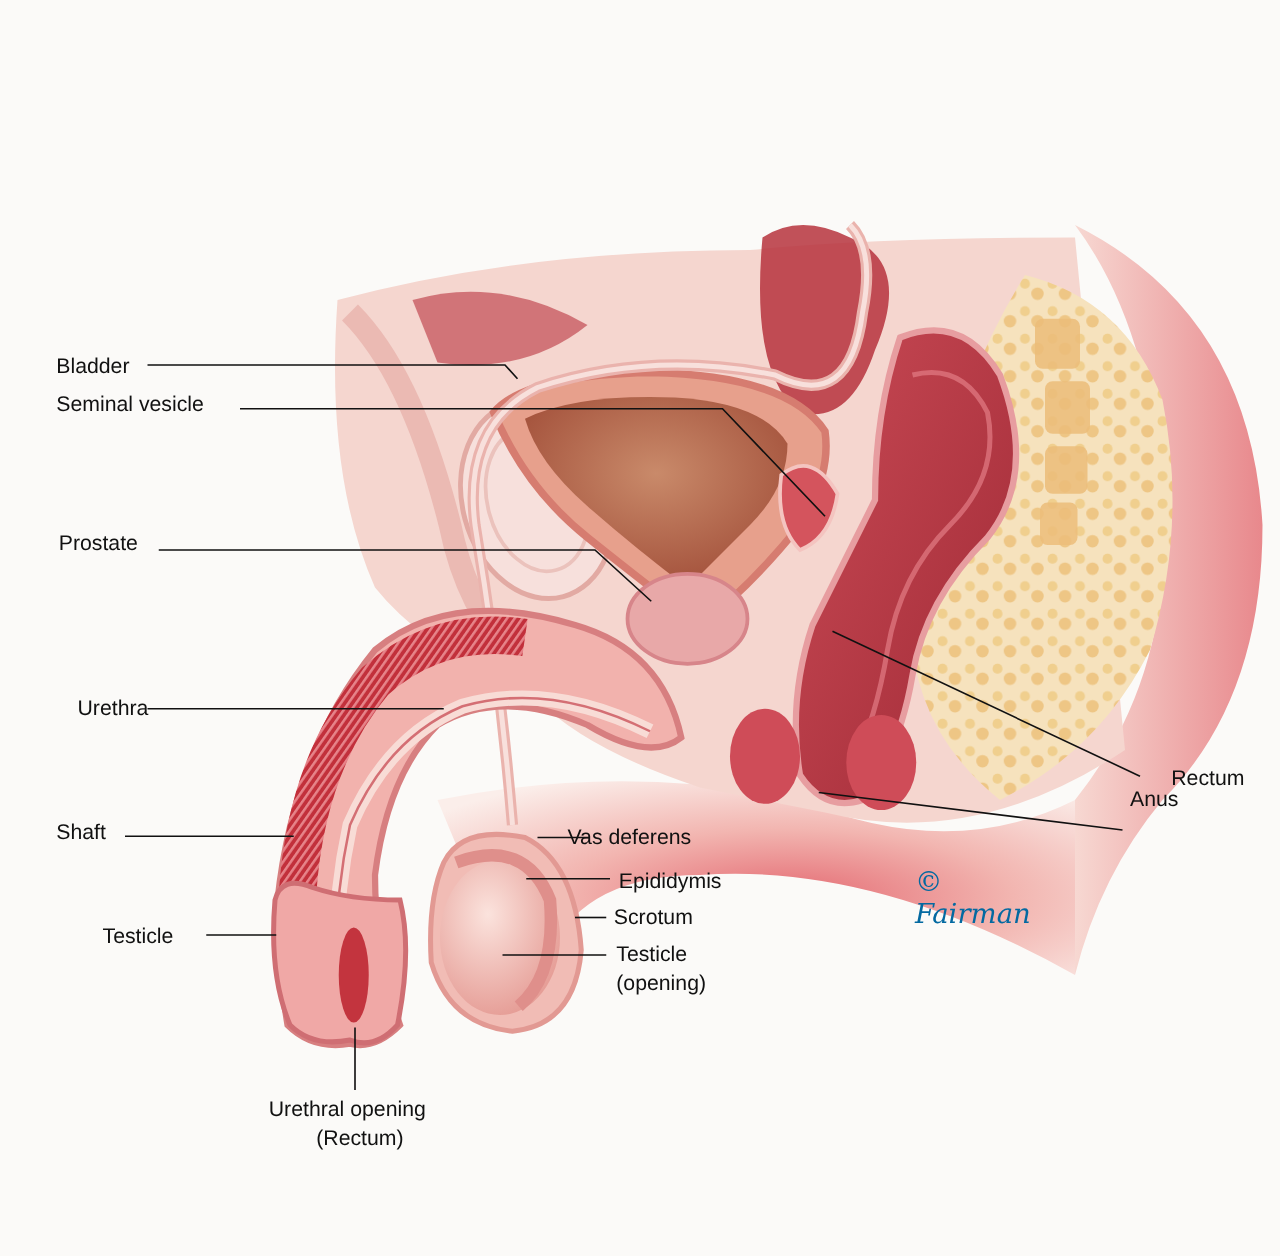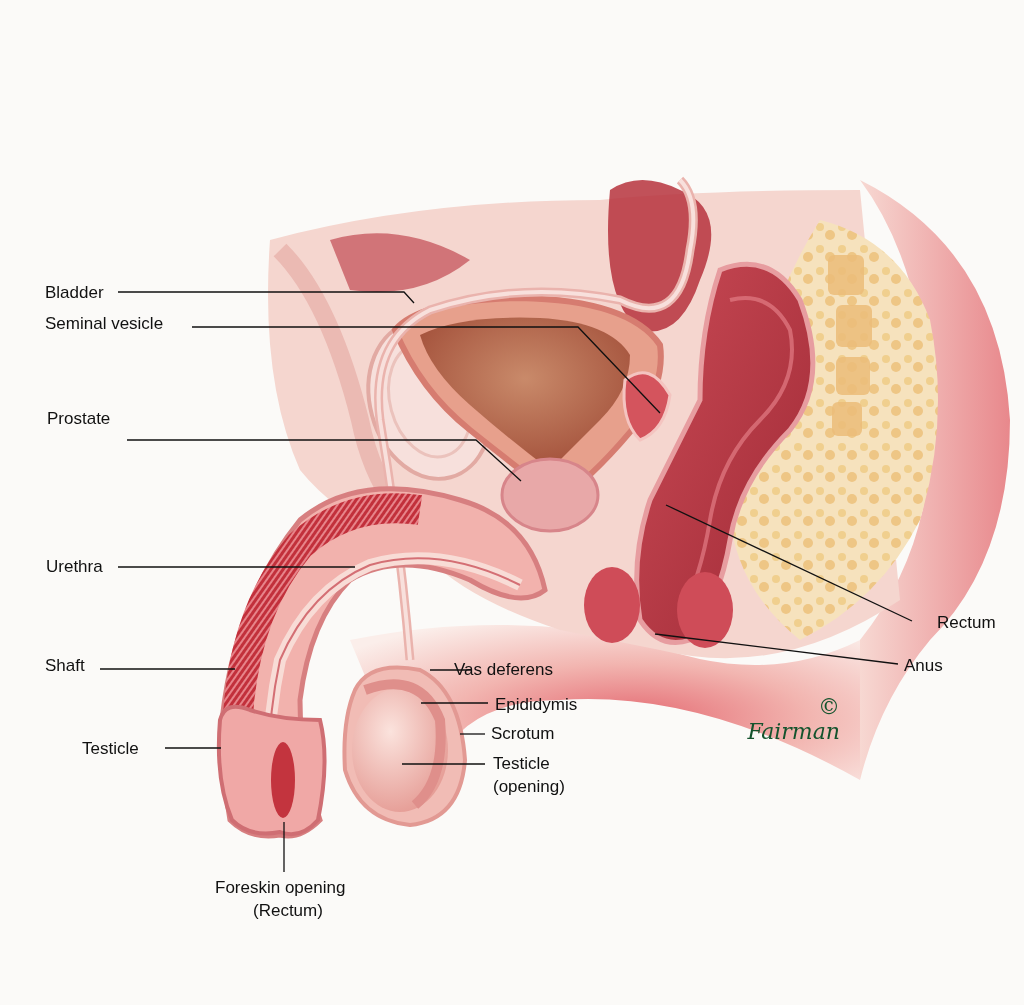--- a/index.html
+++ b/index.html
@@ -1,20 +1,20 @@
 <!DOCTYPE html>
 <html><head>
 <meta charset="utf-8">
 <style>
   html, body { margin: 0; padding: 0; background: #fbfaf8; }
   body { width: 1024px; height: 1005px; position: relative; overflow: hidden;
          font-family: "Liberation Sans", "DejaVu Sans", sans-serif; }
   #stage { position: absolute; left: 0; top: 0; width: 840px; height: 1005px; }
   .label { position: absolute; font-size: 17px; color: #111; line-height: 20px; white-space: nowrap; }
-  .sig { position: absolute; font-family: "DejaVu Serif", serif; font-style: italic; color: #14532d; font-size: 22px; text-align: right; }
+  .sig { position: absolute; font-family: "DejaVu Serif", serif; font-style: italic; color: #0369a1; font-size: 22px; }
 </style>
 </head>
 <body>
 
 <div id="stage">
   <svg width="1024" height="1005" viewBox="0 0 1024 1005" xmlns="http://www.w3.org/2000/svg">
     <defs>
       <radialGradient id="gSkin" cx="0.55" cy="0.6" r="0.7">
         <stop offset="0" stop-color="#e46a72"></stop>
         <stop offset="0.5" stop-color="#f2b5b0"></stop>
@@ -109,28 +109,28 @@
       <line x1="402" y1="764" x2="485" y2="764"></line>
       <line x1="666" y1="505" x2="912" y2="621"></line>
       <line x1="655" y1="634" x2="898" y2="664"></line>
       <line x1="284" y1="822" x2="284" y2="872"></line>
     </g>
   </svg>
 
   
   <div class="label" style="left:45px;top:283px">Bladder</div>
   <div class="label" style="left:45px;top:314px">Seminal vesicle</div>
-  <div class="label" style="left:47px;top:409px">Prostate</div>
-  <div class="label" style="left:46px;top:557px">Urethra</div>
+  <div class="label" style="left:47px;top:425px">Prostate</div>
+  <div class="label" style="left:62px;top:557px">Urethra</div>
   <div class="label" style="left:45px;top:656px">Shaft</div>
   <div class="label" style="left:82px;top:739px">Testicle</div>
   <div class="label" style="left:454px;top:660px">Vas deferens</div>
   <div class="label" style="left:495px;top:695px">Epididymis</div>
   <div class="label" style="left:491px;top:724px">Scrotum</div>
   <div class="label" style="left:493px;top:754px">Testicle</div>
   <div class="label" style="left:493px;top:777px">(opening)</div>
   <div class="label" style="left:937px;top:613px">Rectum</div>
-  <div class="label" style="left:904px;top:656px">Anus</div>
-  <div class="label" style="left:215px;top:878px">Foreskin opening</div>
+  <div class="label" style="left:904px;top:630px">Anus</div>
+  <div class="label" style="left:215px;top:878px">Urethral opening</div>
   <div class="label" style="left:253px;top:901px">(Rectum)</div>
 
   <div class="sig" style="left:732px;top:694px">© Fairman</div>
 </div>
 
 </body></html>

